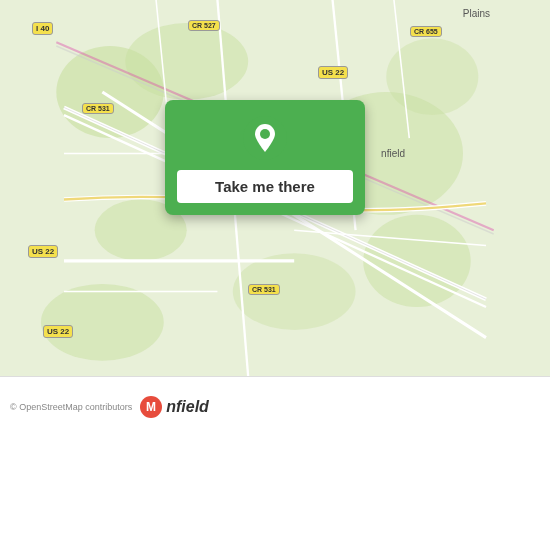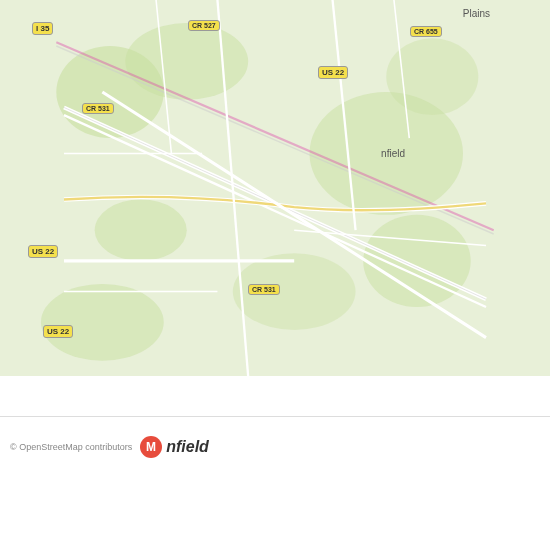--- a/index.html
+++ b/index.html
@@ -72,21 +72,20 @@
     
     #bottom-bar {
       width: 550px;
       height: 60px;
       background: white;
       display: flex;
       align-items: center;
       padding: 0 10px;
       border-top: 1px solid #ddd;
       gap: 8px;
-      margin-top: 40px;
     }
 
     .copyright-text {
       font-size: 9px;
       color: #888;
       flex-shrink: 0;
     }
 
     .location-info {
       font-size: 13px;
@@ -179,31 +178,41 @@
     <line x1="120" y1="0" x2="140" y2="200" stroke="#fff" stroke-width="2"></line>
     <line x1="430" y1="0" x2="450" y2="180" stroke="#fff" stroke-width="2"></line>
     <line x1="0" y1="200" x2="180" y2="200" stroke="#fff" stroke-width="2"></line>
     <line x1="0" y1="380" x2="200" y2="380" stroke="#fff" stroke-width="2"></line>
     <line x1="300" y1="300" x2="550" y2="320" stroke="#fff" stroke-width="2"></line>
   </svg>
 
   <div class="plains-label">Plains</div>
   <div class="plainfield-label">nfield</div>
 
-  <div class="highway-shield" style="left:32px;top:22px;">I 35</div>
+  <div class="highway-shield" style="left:32px;top:22px;">I 40</div>
   <div class="cr-shield" style="left:188px;top:20px;">CR 527</div>
   <div class="cr-shield" style="left:410px;top:26px;">CR 655</div>
   <div class="highway-shield" style="left:318px;top:66px;">US 22</div>
   <div class="cr-shield" style="left:82px;top:103px;">CR 531</div>
   <div class="highway-shield" style="left:28px;top:245px;">US 22</div>
   <div class="cr-shield" style="left:248px;top:284px;">CR 531</div>
   <div class="highway-shield" style="left:43px;top:325px;">US 22</div>
   <div class="cr-shield" style="left:348px;top:430px;">CR 531</div>
   <div class="cr-shield" style="left:448px;top:430px;">CR 60</div>
 
+  <div class="location-card">
+
+    <svg class="pin-icon" viewBox="0 0 44 44" xmlns="http://www.w3.org/2000/svg">
+      <circle cx="22" cy="22" r="22" fill="#4caf50"></circle>
+      <path d="M22 8 C16 8 12 13 12 18 C12 24 22 36 22 36 C22 36 32 24 32 18 C32 13 28 8 22 8 Z" fill="white"></path>
+      <circle cx="22" cy="18" r="5" fill="#4caf50"></circle>
+    </svg>
+
+    <button class="take-me-btn">Take me there</button>
+  </div>
 </div>
 
 <div id="bottom-bar">
   <span class="copyright-text">© OpenStreetMap contributors</span>
 
   <div class="moovit-logo">
 
     <svg class="moovit-icon" viewBox="0 0 22 22" xmlns="http://www.w3.org/2000/svg">
       <circle cx="11" cy="11" r="11" fill="#e74c3c"></circle>
       <text x="11" y="15" text-anchor="middle" fill="white" font-size="12" font-weight="bold">M</text>

